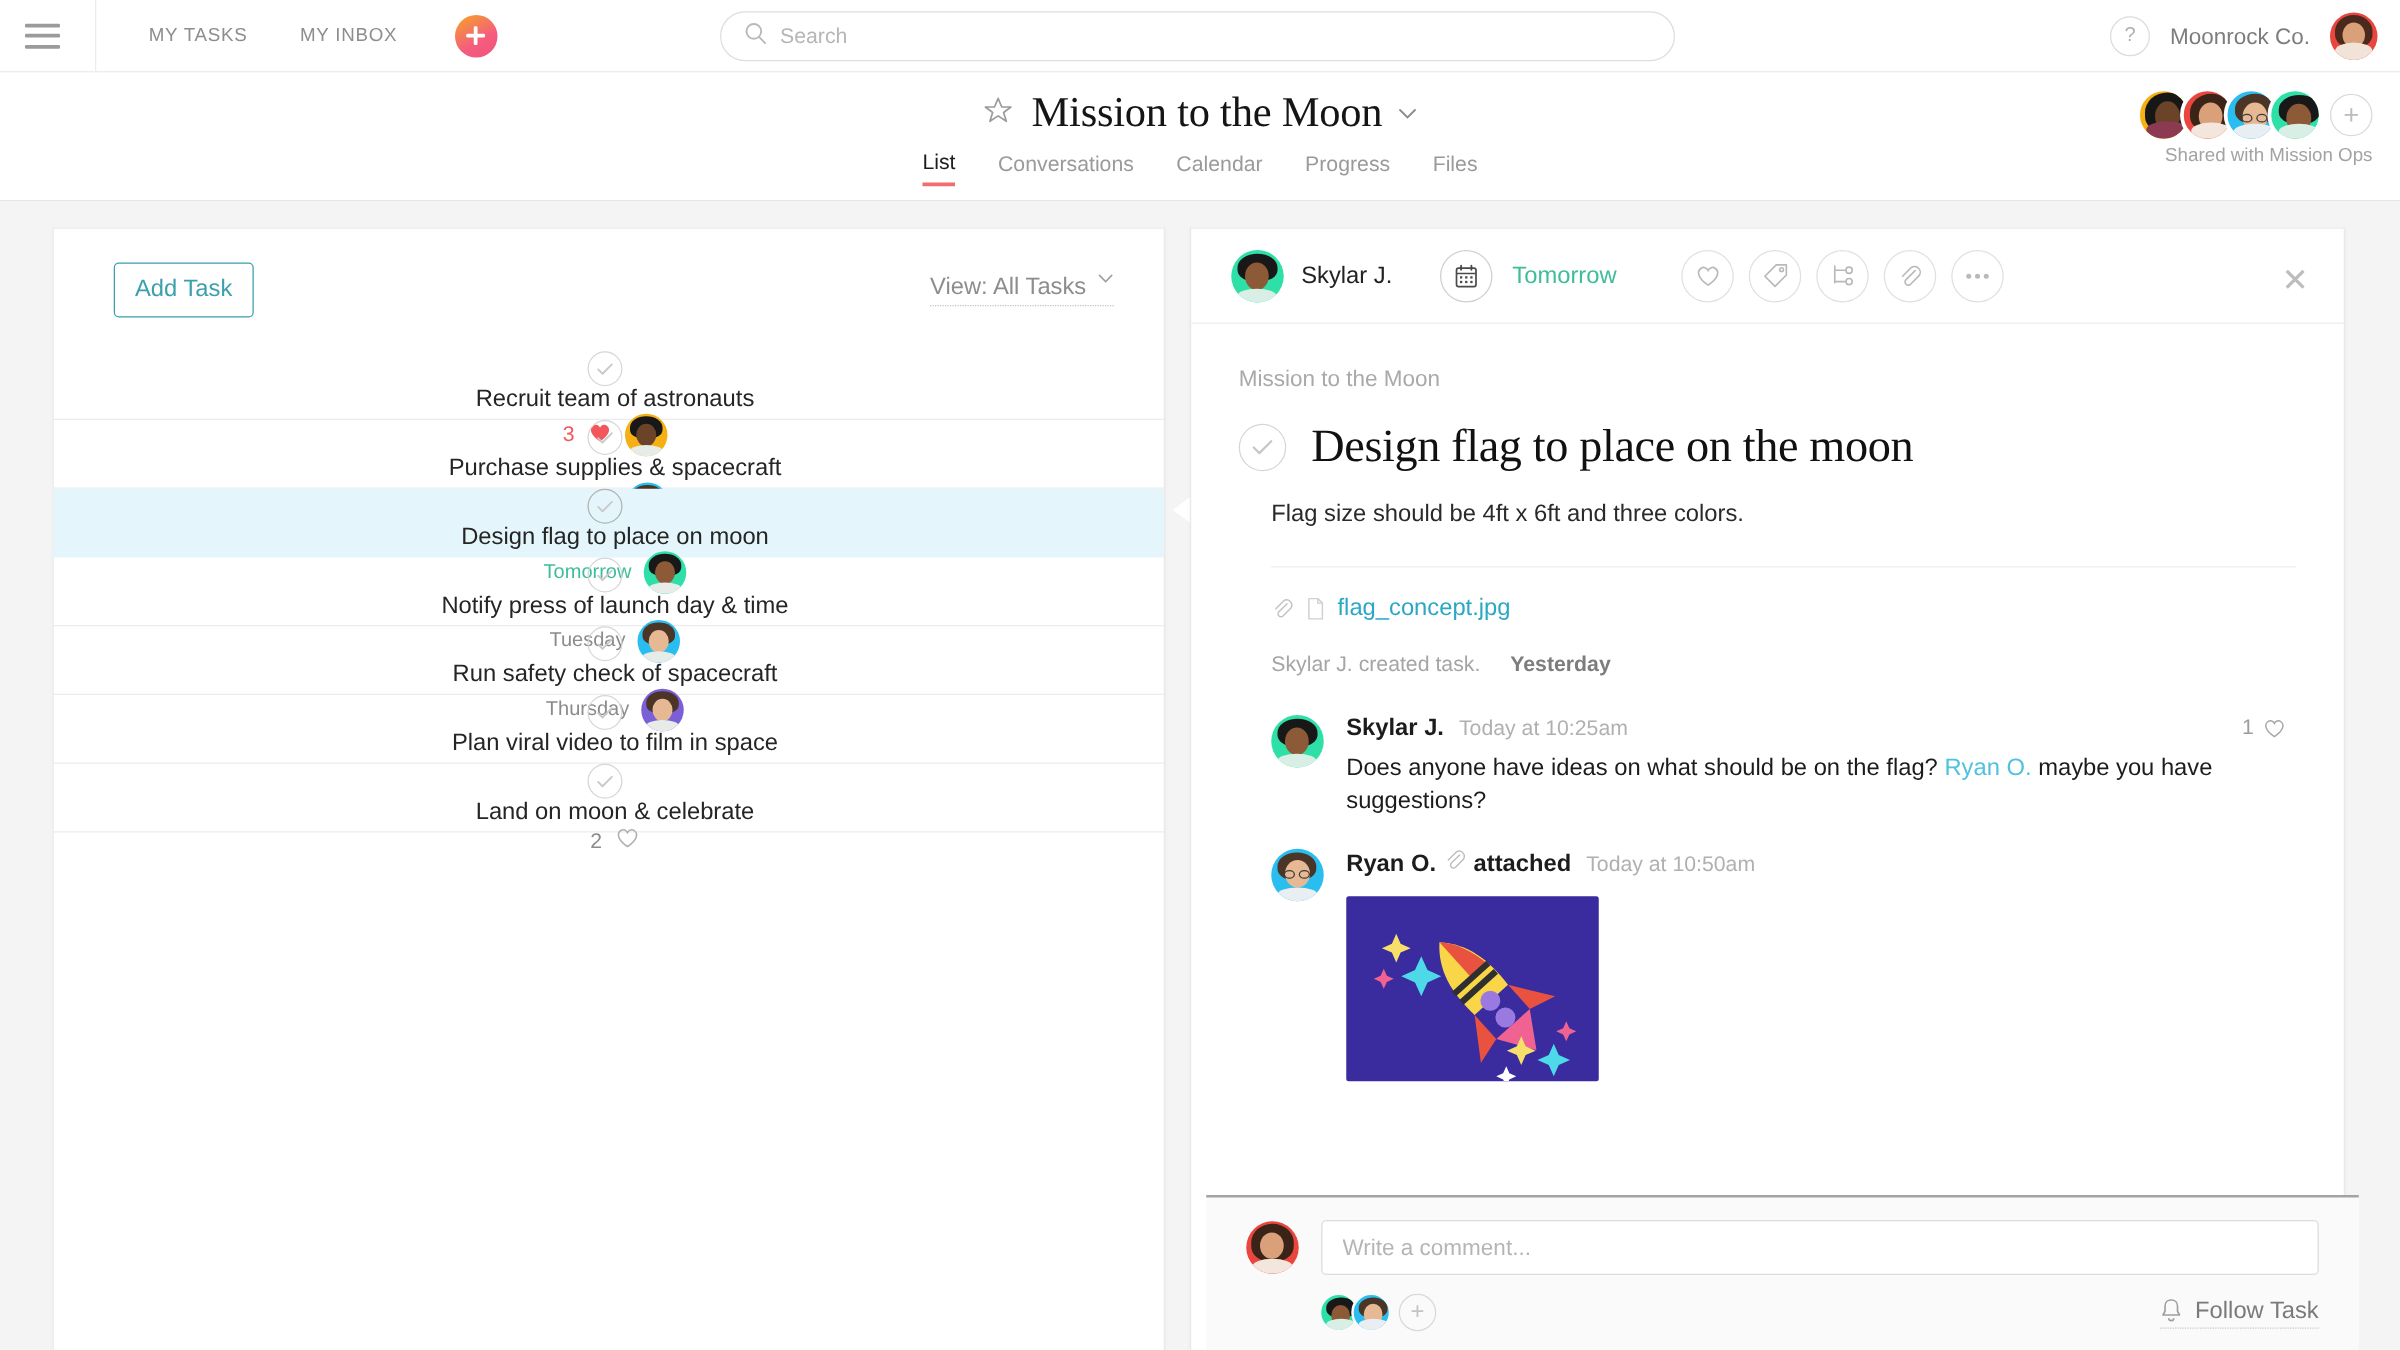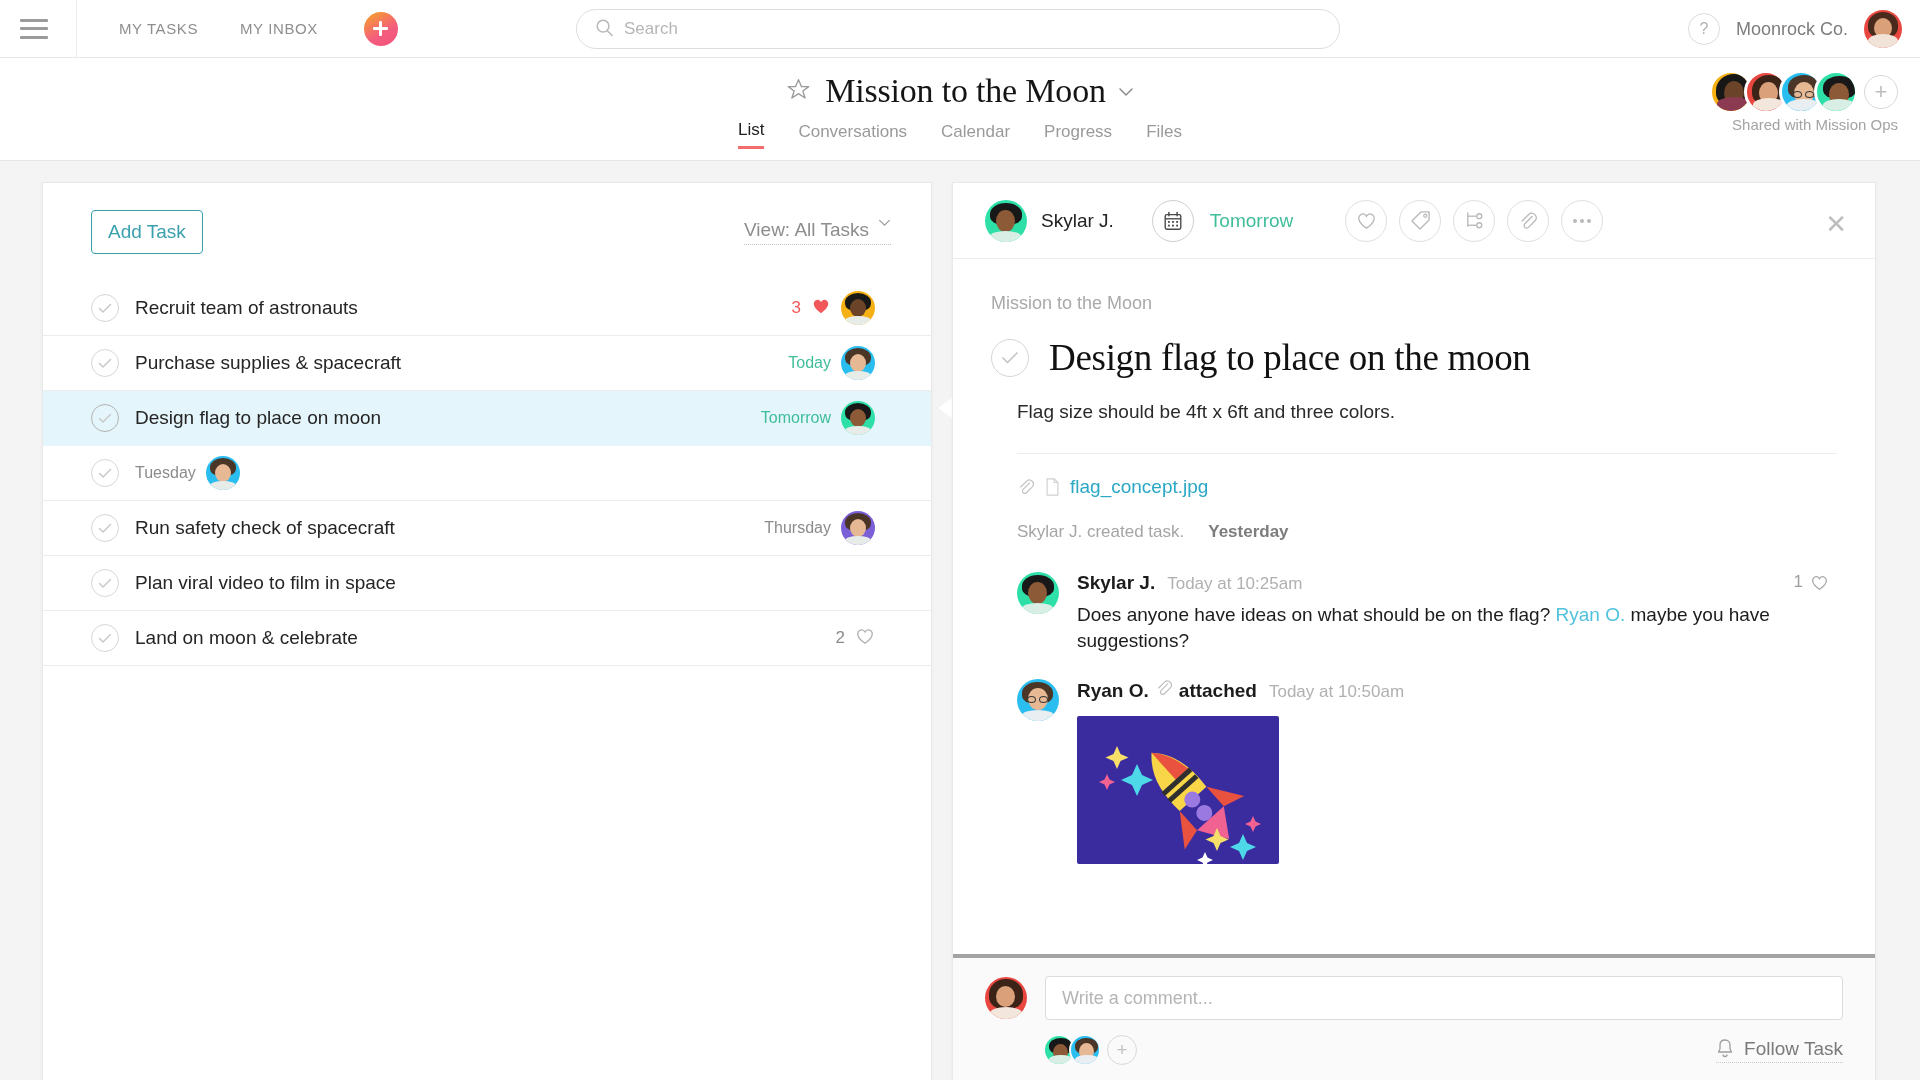--- a/index.html
+++ b/index.html
@@ -134,23 +134,24 @@
     font-family: "Liberation Sans", sans-serif; cursor: pointer;
   }
   .view-sel {
     font-size: 19px; color: #8d8d8d; cursor: pointer;
     border-bottom: 1px dotted #c4c4c4; padding-bottom: 3px;
     display:flex; gap: 9px;
   }
 
   .task-row {
     display:flex; align-items:center; height: 55px;
-    padding-left: 48px; padding-right: 56px;
+    padding-left: 48px; padding-right: 38px;
     border-bottom: 1px solid #ececec; cursor: pointer;
     position: relative;
+    flex-direction: column;
   }
   .task-row:last-child { border-bottom: 1px solid #ececec; }
   .task-row.selected { background: #e4f6fb; border-bottom-color: transparent; }
   .task-row.selected .chk { border-color: #b2b2b2; }
   .chk {
     width: 28px; height: 28px; border-radius: 50%;
     border: 1px solid #d6d6d6; flex: none;
     display:flex; align-items:center; justify-content:center; margin-right: 16px;
   }
   .task-name { font-size: 19px; color: #252525; flex: 1; white-space: nowrap; }
@@ -225,22 +226,22 @@
   .mention { color: #4fc2dd; }
   .clike { position:absolute; right: 8px; top: 0; font-size: 17px; color: #9d9d9d; display:flex; gap:7px; align-items:center; }
   .attached-word { font-size: 19px; font-weight: bold; color: #1c1c1c; }
   .rocket-img {
     width: 202px; height: 148px; background: #3a2b9e;
     margin-top: 14px; position: relative; overflow: hidden; border-radius: 2px;
   }
 
   
   .composer {
-    position:absolute; left: 0; bottom: 0; width: 922px;
-    background: #fafafa; border-top: 4px solid #a3a3a3;
+    position:absolute; left: 12px; bottom: 0; width: 922px;
+    background: #fafafa; border-top: 2px solid #a3a3a3;
     padding: 18px 32px 14px 32px;
   }
   .composer-row { display:flex; align-items:center; }
   .comment-input {
     flex:1; margin-left: 18px; height: 44px;
     border: 1px solid #dcdcdc; border-radius: 4px; background:#fff;
     padding: 0 16px; font-size: 18px; color:#333;
     font-family: "Liberation Sans", sans-serif; outline:none;
   }
   .comment-input::placeholder { color:#b5b5b5; }
@@ -405,20 +406,21 @@
             <div class="body" style="width:26px;height:9px;left:4px;bottom:0;background:#e7ece9"></div>
           </div>
         </div>
       </div>
       <div class="task-row">
         <div class="chk">
           <svg width="14" height="11" viewBox="0 0 14 11">
             <path d="M1.5 5.5 L5 9 L12.5 1.5" fill="none" stroke="#c9c9c9" stroke-width="1.5" stroke-linecap="round" stroke-linejoin="round"></path>
           </svg>
         </div>
+        <div class="task-name">Notify press of launch day &amp; time</div>
         <div class="task-right">
           <span class="due">Tuesday</span>
           <div class="av" style="width: 34px; height: 34px; background: rgb(41, 189, 240);">
             <div class="hair" style="width:26px;height:18px;left:4px;top:2px;background:#4a3526"></div>
             <div class="head" style="width:16px;height:18px;left:9px;top:8px;background:#e6b893"></div>
             <div class="body" style="width:26px;height:9px;left:4px;bottom:0;background:#e7ece9"></div>
           </div>
         </div>
       </div>
       <div class="task-row">

